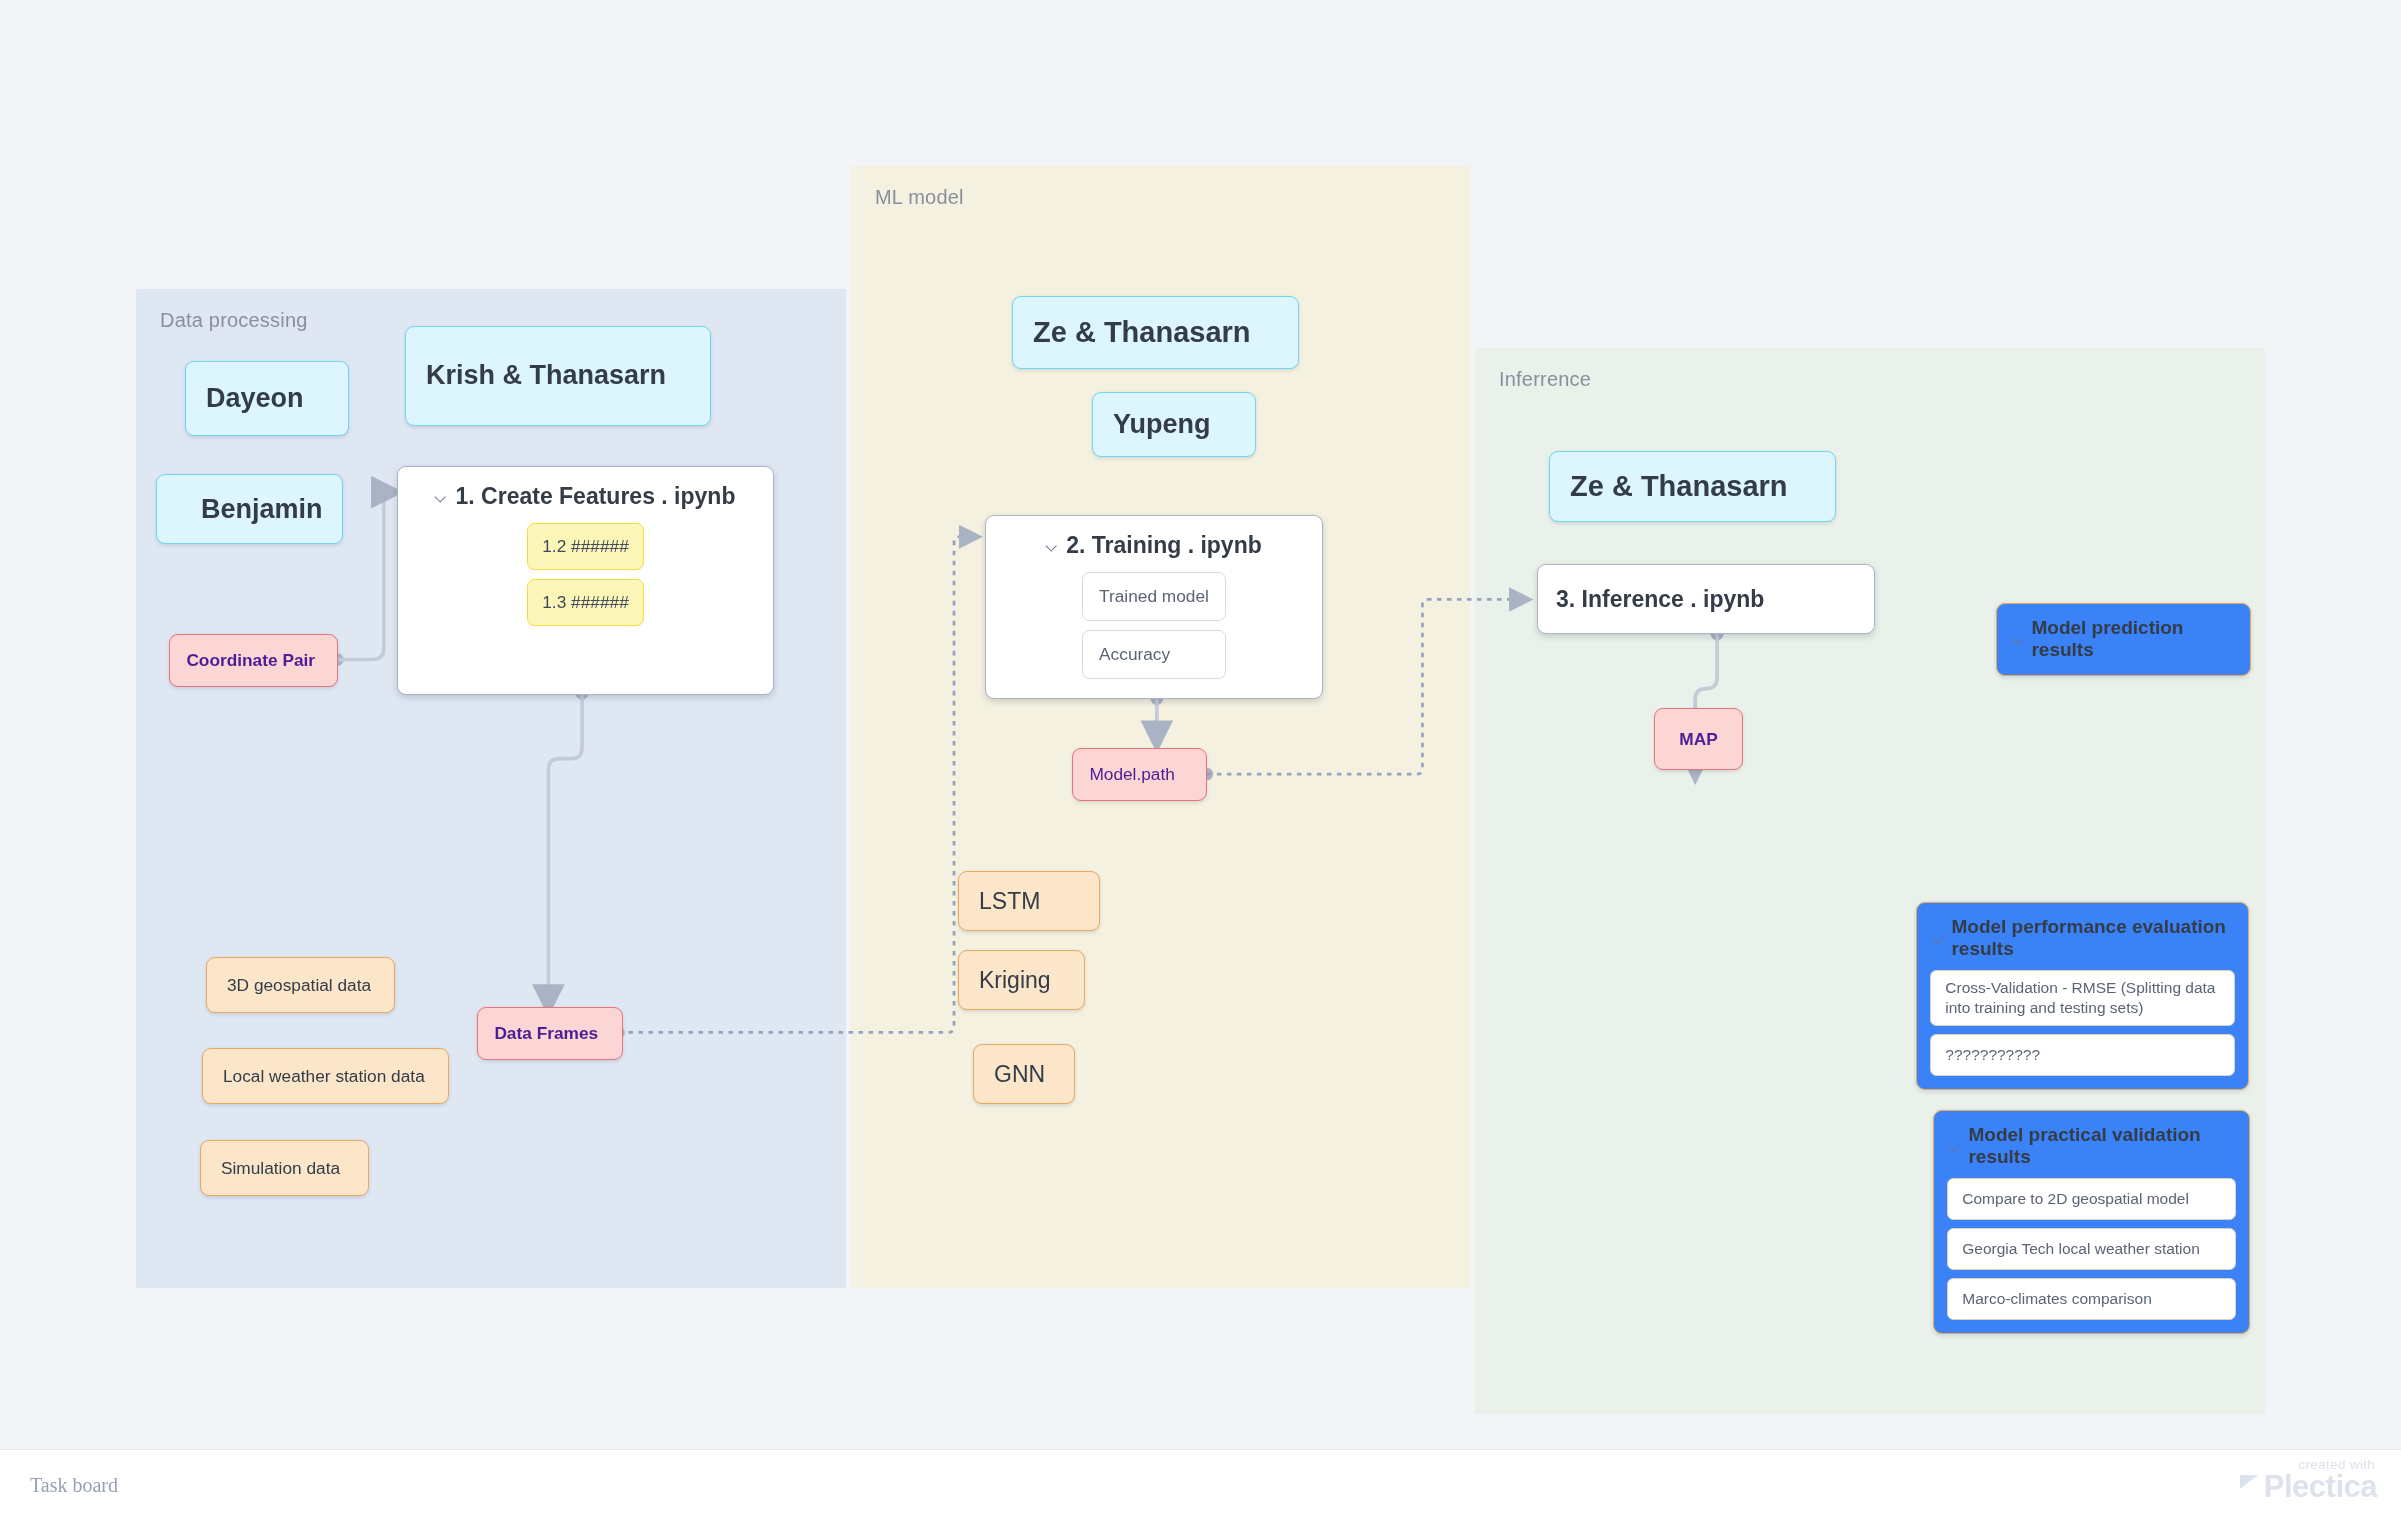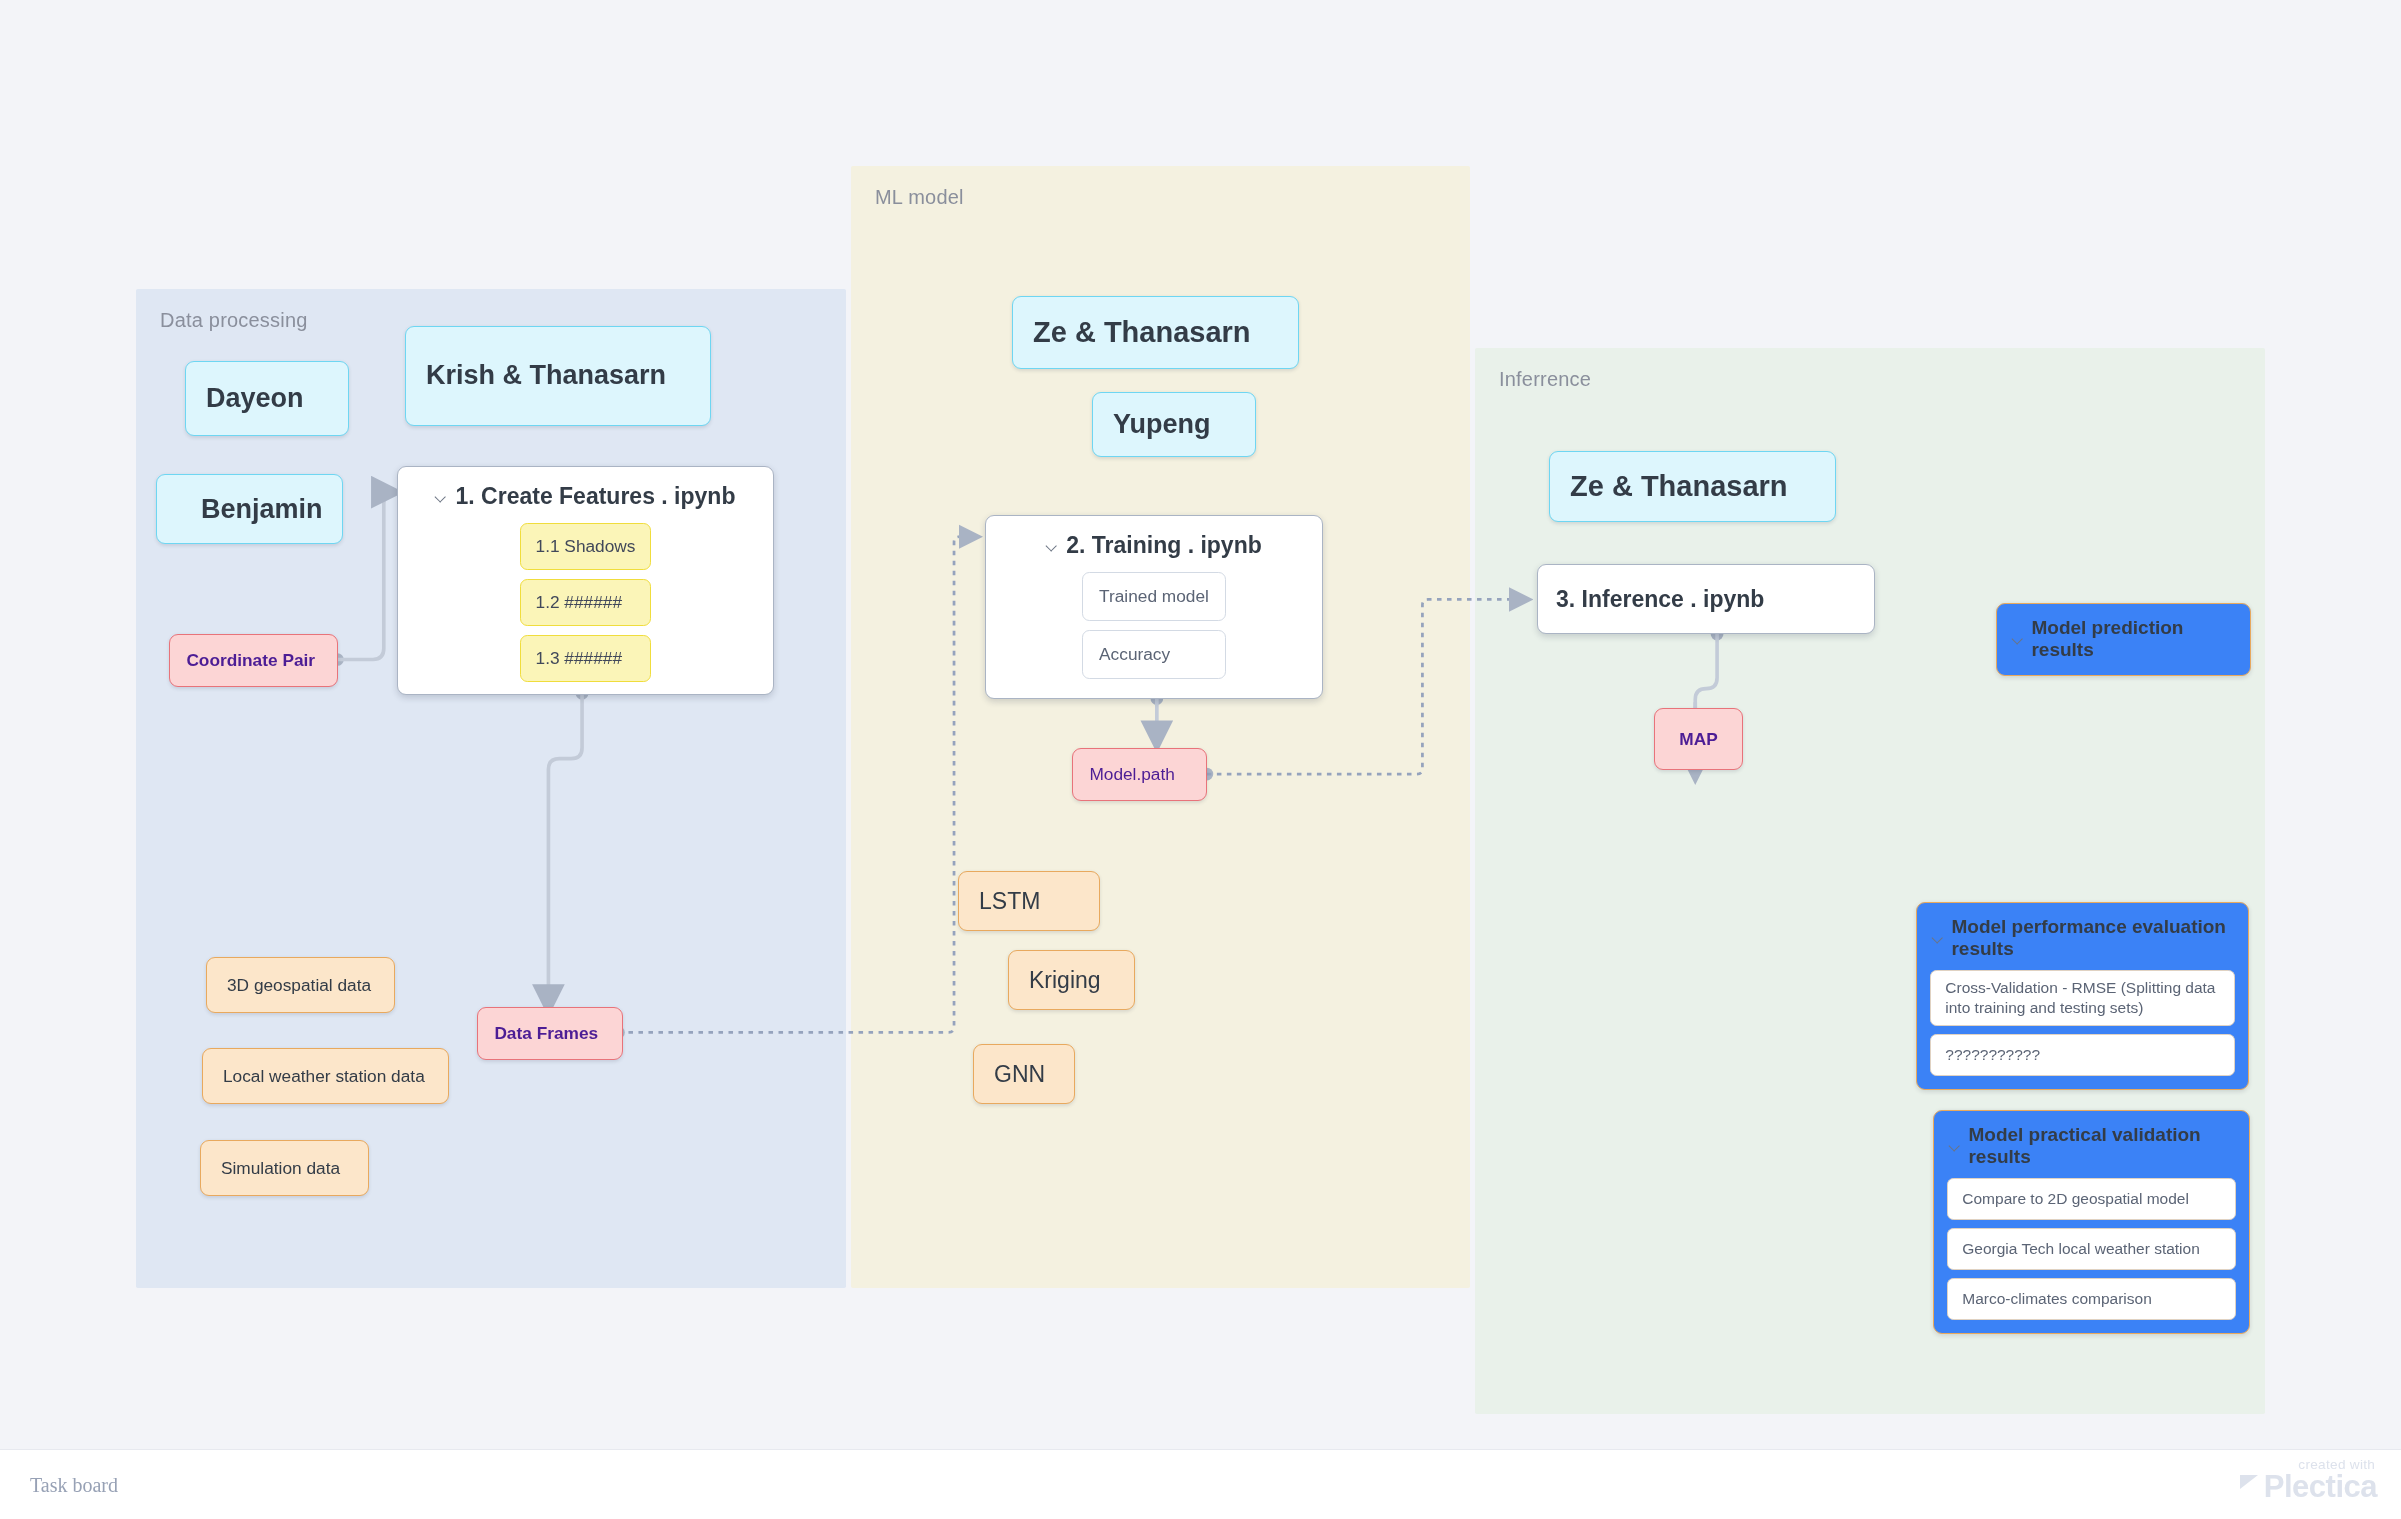--- a/index.html
+++ b/index.html
@@ -260,23 +260,20 @@
     <span class="node-text">Coordinate Pair</span>
   </div>
 
   <div class="node n-white" style="left:397px; top:466px; width:377px; height:229px;">
     <div class="nb-head">
       <span class="chev"></span>
       <span>1. Create Features . ipynb</span>
     </div>
     <div class="nb-items">
       <div class="sub-yellow">
-        <span>1.1 Shadows</span>
-      </div>
-      <div class="sub-yellow">
         <span>1.2 ######</span>
       </div>
       <div class="sub-yellow">
         <span>1.3 ######</span>
       </div>
     </div>
   </div>
 
   <div class="node n-orange" style="left:206px; top:957px; width:189px; height:56px; font-size:17.3px;">
     <span class="node-text">3D geospatial data</span>
@@ -314,21 +311,21 @@
     </div>
   </div>
 
   <div class="node n-red" style="left:1072px; top:748px; width:135px; height:53px; font-size:17.3px;">
     <span class="node-text">Model.path</span>
   </div>
 
   <div class="node n-orange" style="left:958px; top:871px; width:142px; height:60px; font-size:23px;">
     <span class="node-text">LSTM</span>
   </div>
-  <div class="node n-orange" style="left:1008px; top:950px; width:127px; height:60px; font-size:23px;">
+  <div class="node n-orange" style="left:958px; top:950px; width:127px; height:60px; font-size:23px;">
     <span class="node-text">Kriging</span>
   </div>
   <div class="node n-orange" style="left:973px; top:1044px; width:102px; height:60px; font-size:23px;">
     <span class="node-text">GNN</span>
   </div>
 
   <div class="node n-cyan" style="left:1549px; top:451px; width:287px; height:71px; font-size:29px;">
     <span class="node-text">Ze &amp; Thanasarn</span>
   </div>
 

